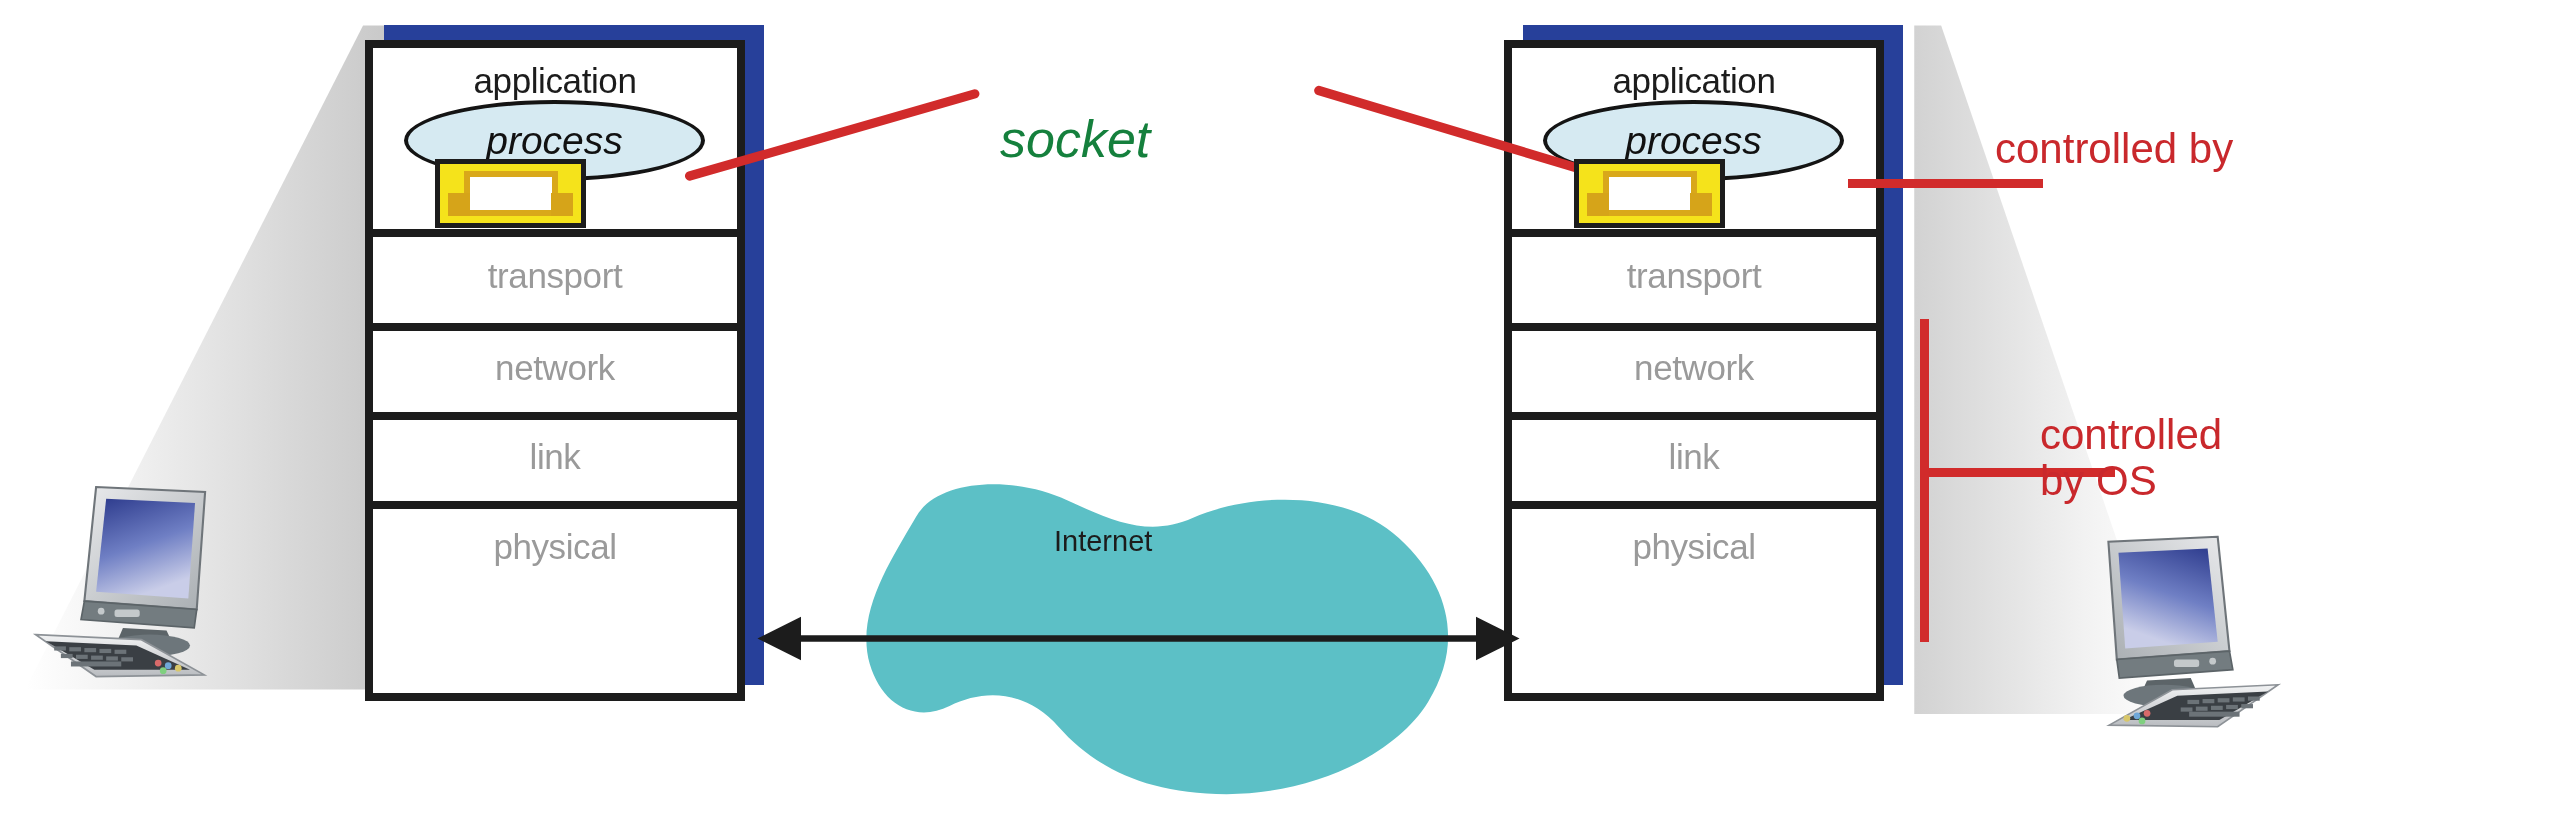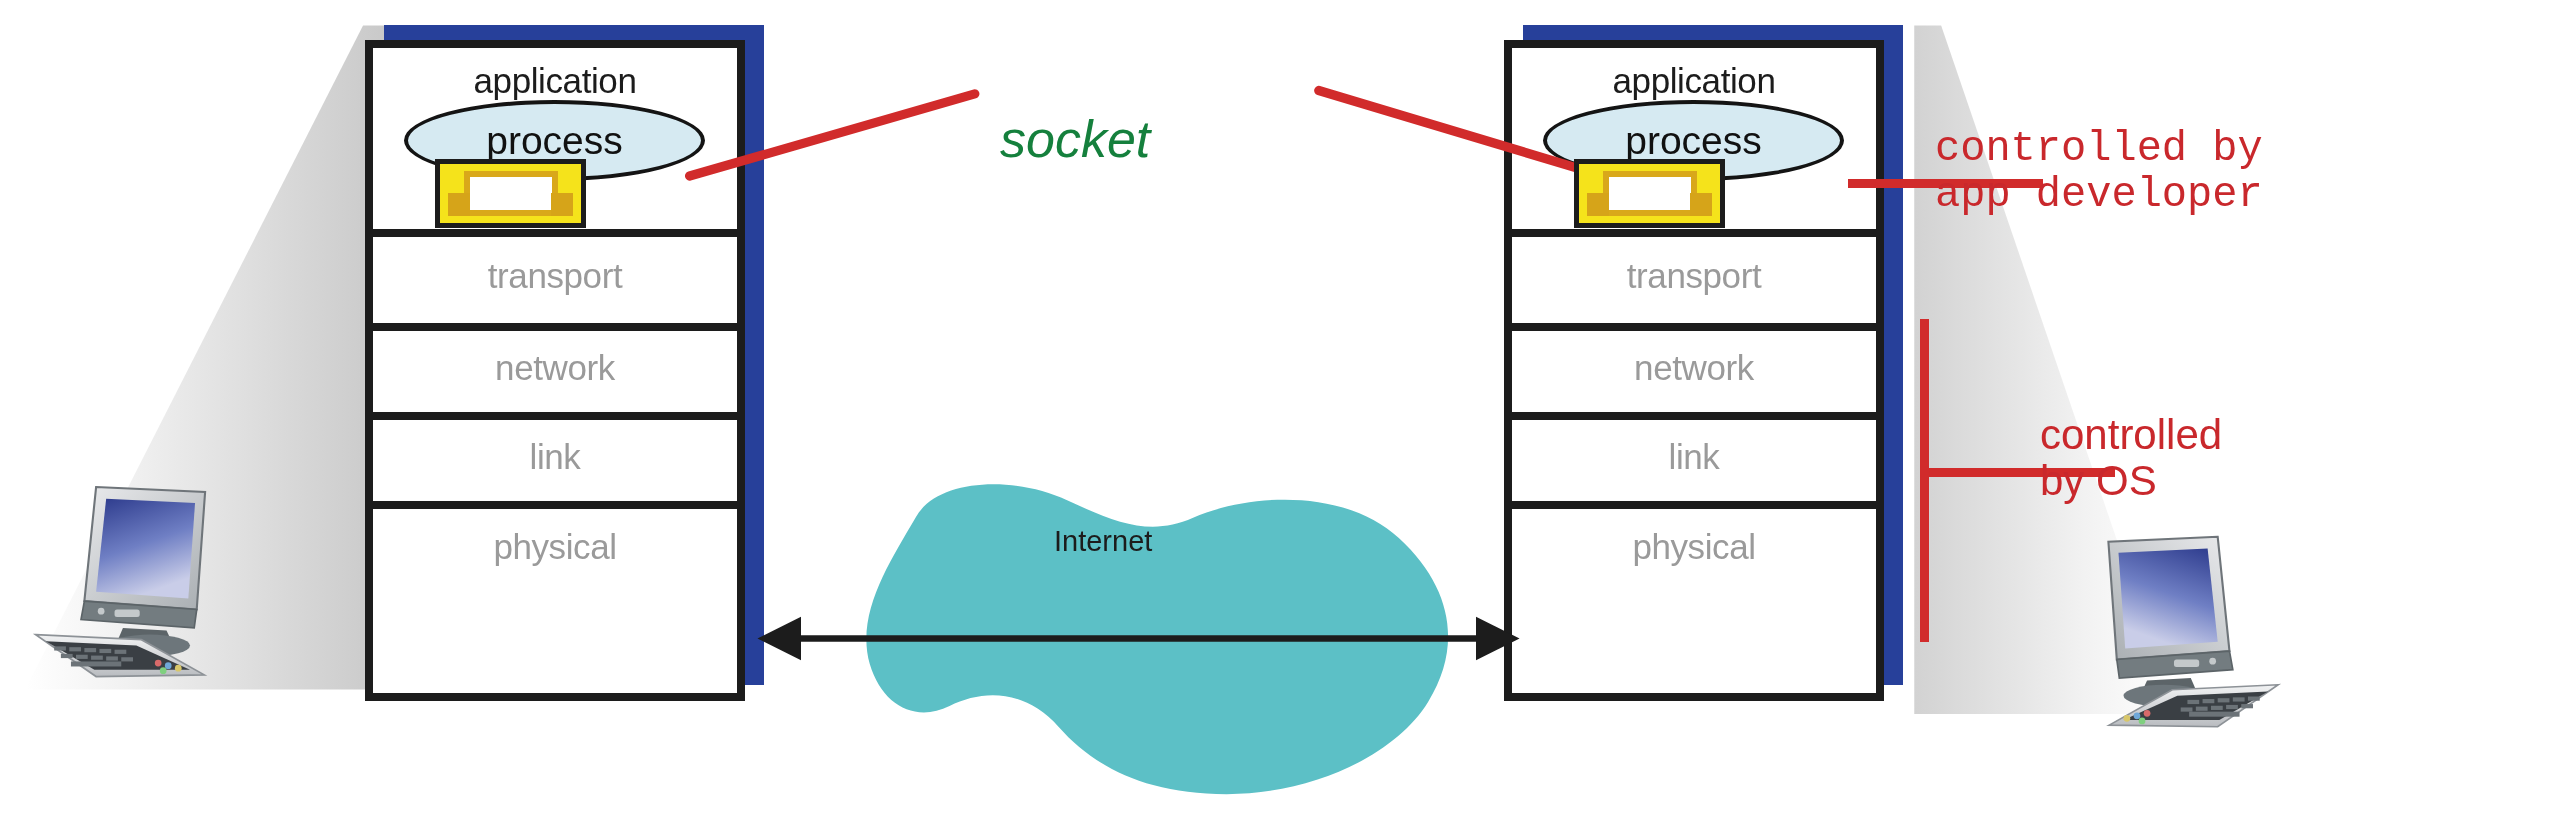--- a/index.html
+++ b/index.html
@@ -57,20 +57,21 @@
     position: absolute;
     background: #D6EAF2;
     border: 4.2px solid #141414;
     border-radius: 50%;
     display: flex;
     align-items: center;
     justify-content: center;
     font-size: 39px;
     color: #111111;
     box-sizing: border-box;
+    font-style: italic;
   }
   
   .socket {
     position: absolute;
     background: #F5E31B;
     border: 5.9px solid #1c1c1c;
     box-sizing: border-box;
     z-index: 6;
   }
   .socket-inner {
@@ -339,23 +340,22 @@
 
   <svg class="abs" style="left:672px; top:67px;" width="1067" height="151" viewBox="0 0 1270 180">
     <line x1="20" y1="130" x2="360" y2="32" stroke="#D12B2B" stroke-width="11" stroke-linecap="round"></line>
     <line x1="770" y1="28" x2="1110" y2="130" stroke="#D12B2B" stroke-width="11" stroke-linecap="round"></line>
   </svg>
 
   <div class="socket-word" style="left:1000px; top:109px;">socket</div>
 
   <div class="red-line" style="left:1848px; top:179px; width:195px; height:9.2px;"></div>
 
-  <div class="red-text" style="left:1935px; top:126px;font-family:Liberation Mono, monospace;">
+  <div class="red-text" style="left:1995px; top:126px;">
     <div>controlled by</div>
-    <div>app developer</div>
   </div>
 
   <div class="red-line" style="left:1920px; top:319px; width:9.2px; height:323px;"></div>
   <div class="red-line" style="left:1920px; top:468px; width:195px; height:9.2px;"></div>
 
   <div class="red-text" style="left:2040px; top:412px;">
     <div>controlled</div>
     <div>by OS</div>
   </div>
 

